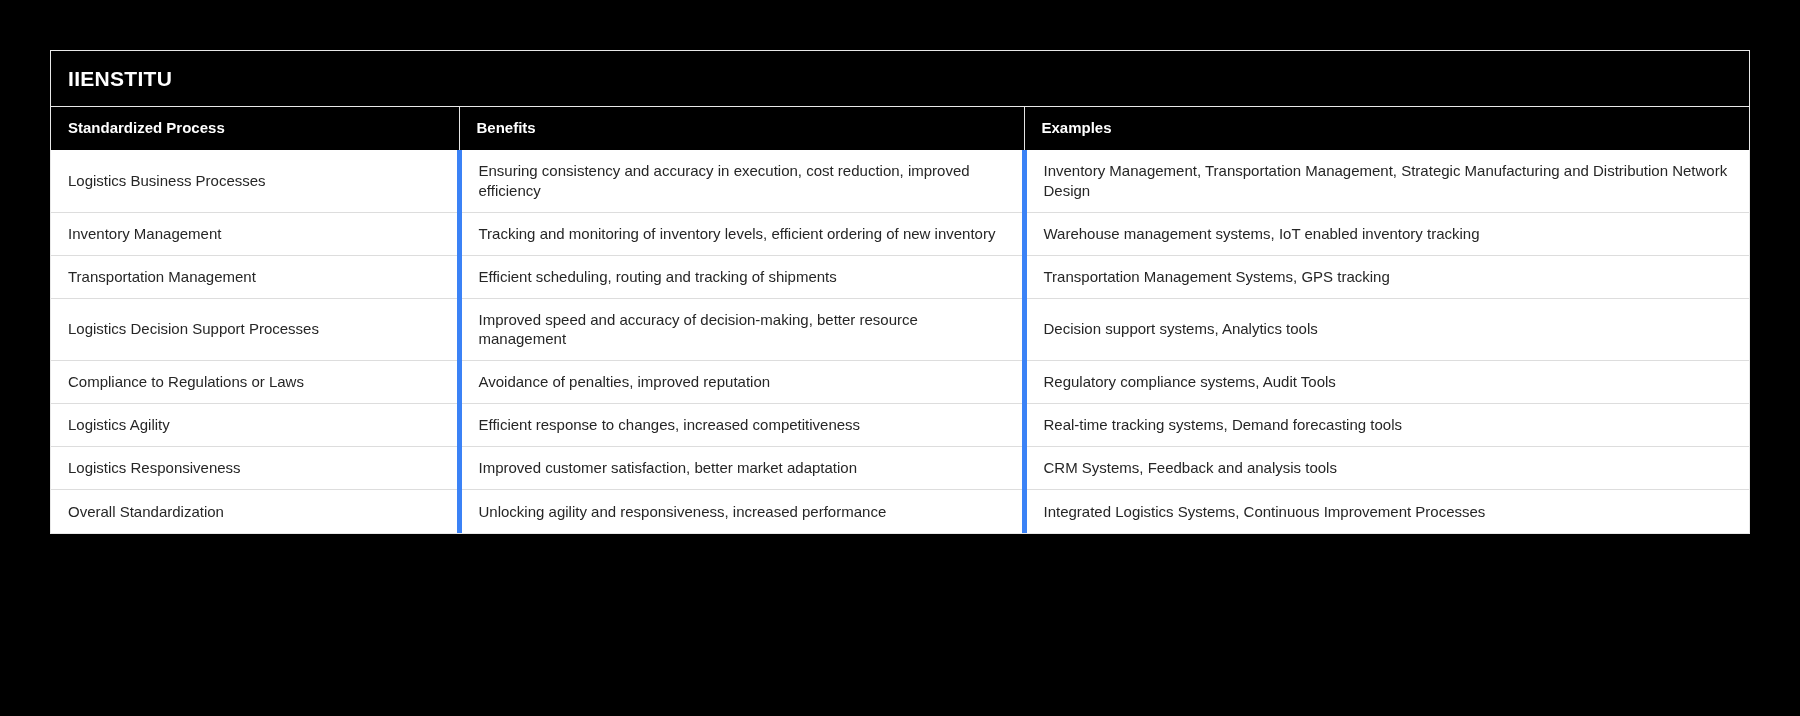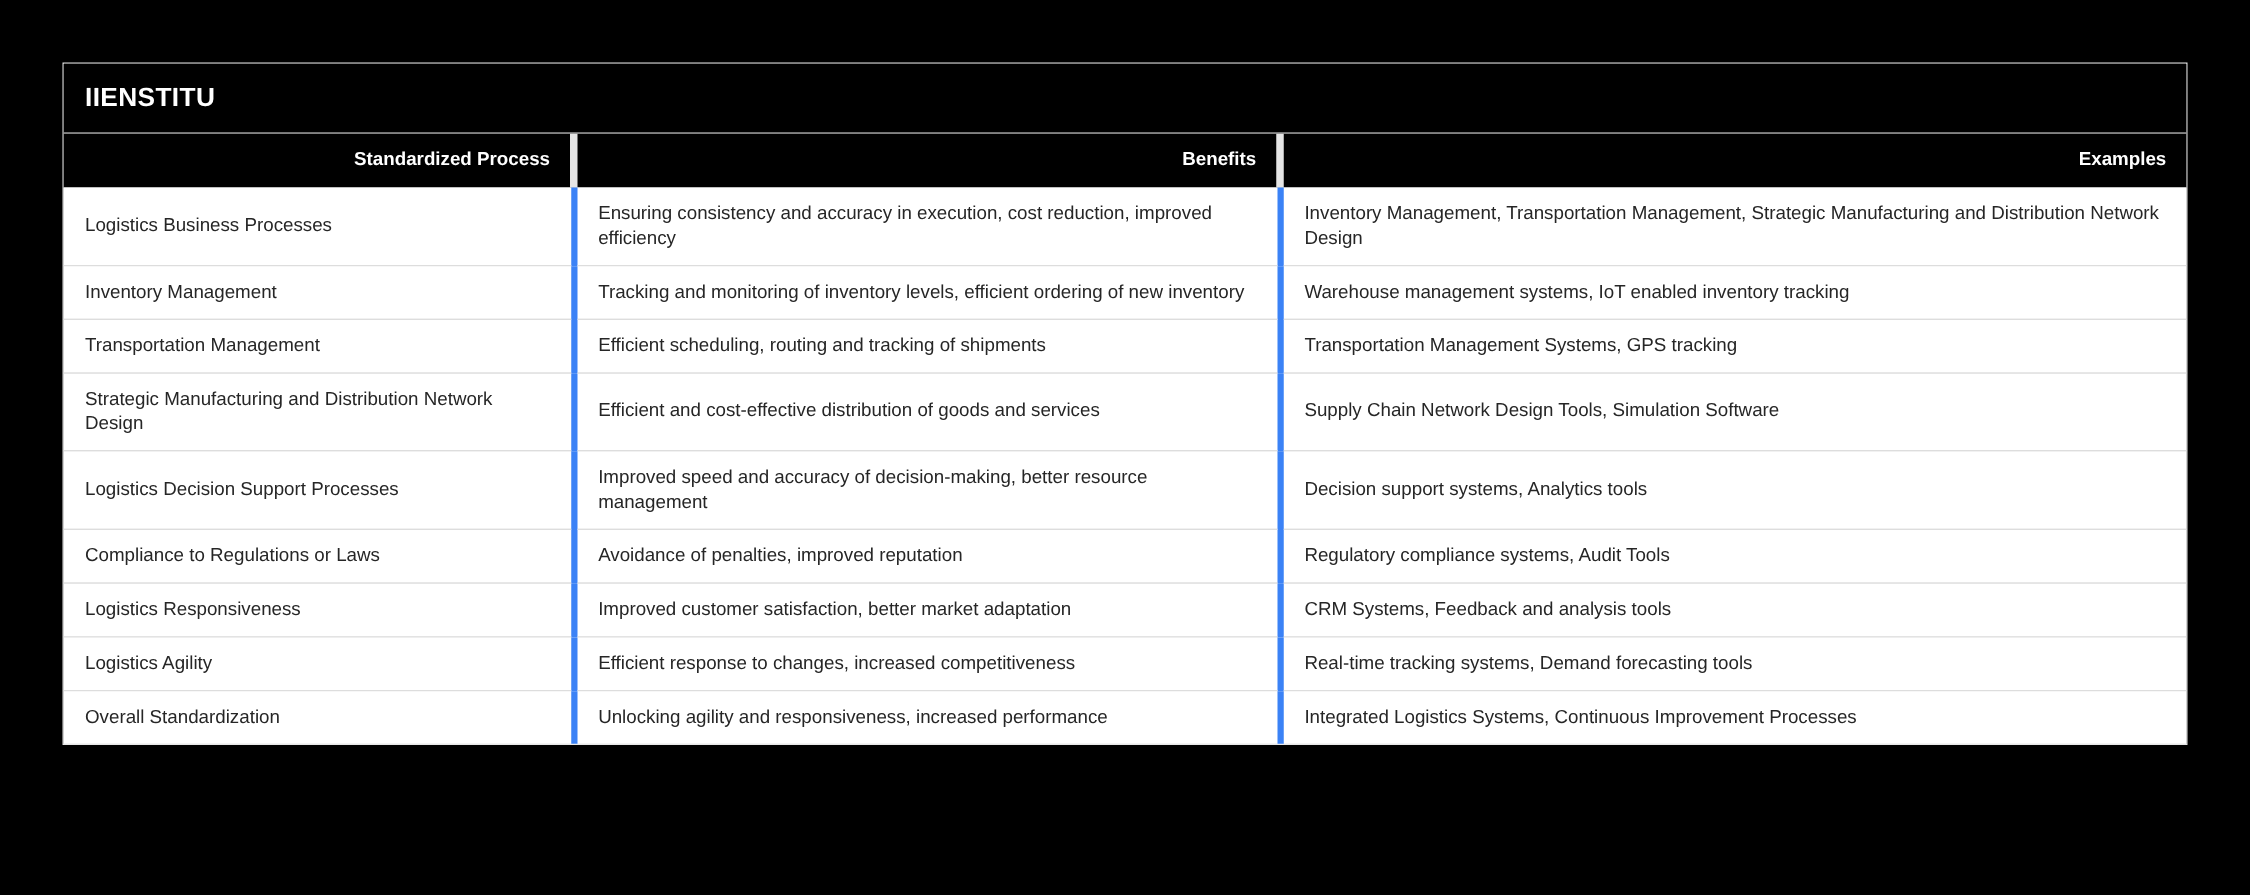--- a/index.html
+++ b/index.html
@@ -34,28 +34,28 @@
     border-bottom: 1px solid #e8e8e8;
   }
   table.std-table {
     width: 100%;
     border-collapse: collapse;
     table-layout: fixed;
   }
   .std-table thead th {
     background: #000000;
     color: #ffffff;
-    text-align: right;
+    text-align: left;
     font-size: 15px;
     font-weight: 700;
     height: 43px;
     padding: 4px 16px 6px 17px;
     vertical-align: middle;
   }
-  .std-table thead th + th { border-left: 6px solid #e5e5e5; }
+  .std-table thead th + th { border-left: 1px solid #e5e5e5; }
   .std-table tbody { background: #ffffff; }
   .std-table tbody td {
     background: #ffffff;
     color: #262626;
     font-size: 15px;
     line-height: 1.32;
     padding: 11px 16px 11px 17px;
     vertical-align: middle;
     border-top: 1px solid #dddddd;
   }
@@ -92,43 +92,38 @@
             <td>Inventory Management</td>
             <td>Tracking and monitoring of inventory levels, efficient ordering of new inventory</td>
             <td>Warehouse management systems, IoT enabled inventory tracking</td>
           </tr>
           <tr>
             <td>Transportation Management</td>
             <td>Efficient scheduling, routing and tracking of shipments</td>
             <td>Transportation Management Systems, GPS tracking</td>
           </tr>
           <tr>
-            <td>Strategic Manufacturing and Distribution Network Design</td>
-            <td>Efficient and cost-effective distribution of goods and services</td>
-            <td>Supply Chain Network Design Tools, Simulation Software</td>
-          </tr>
-          <tr>
             <td>Logistics Decision Support Processes</td>
             <td>Improved speed and accuracy of decision-making, better resource management</td>
             <td>Decision support systems, Analytics tools</td>
           </tr>
           <tr>
             <td>Compliance to Regulations or Laws</td>
             <td>Avoidance of penalties, improved reputation</td>
             <td>Regulatory compliance systems, Audit Tools</td>
           </tr>
           <tr>
+            <td>Logistics Agility</td>
+            <td>Efficient response to changes, increased competitiveness</td>
+            <td>Real-time tracking systems, Demand forecasting tools</td>
+          </tr>
+          <tr>
             <td>Logistics Responsiveness</td>
             <td>Improved customer satisfaction, better market adaptation</td>
             <td>CRM Systems, Feedback and analysis tools</td>
-          </tr>
-          <tr>
-            <td>Logistics Agility</td>
-            <td>Efficient response to changes, increased competitiveness</td>
-            <td>Real-time tracking systems, Demand forecasting tools</td>
           </tr>
           <tr>
             <td>Overall Standardization</td>
             <td>Unlocking agility and responsiveness, increased performance</td>
             <td>Integrated Logistics Systems, Continuous Improvement Processes</td>
           </tr>
         </tbody>
     </table>
   </div>
 </div>

